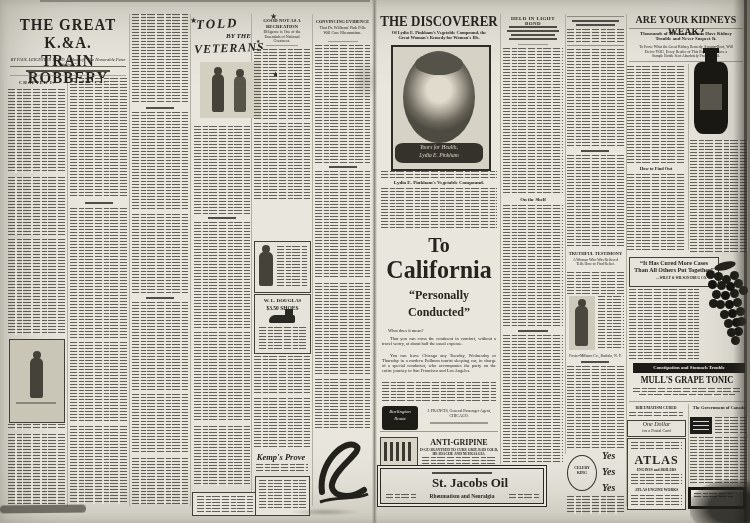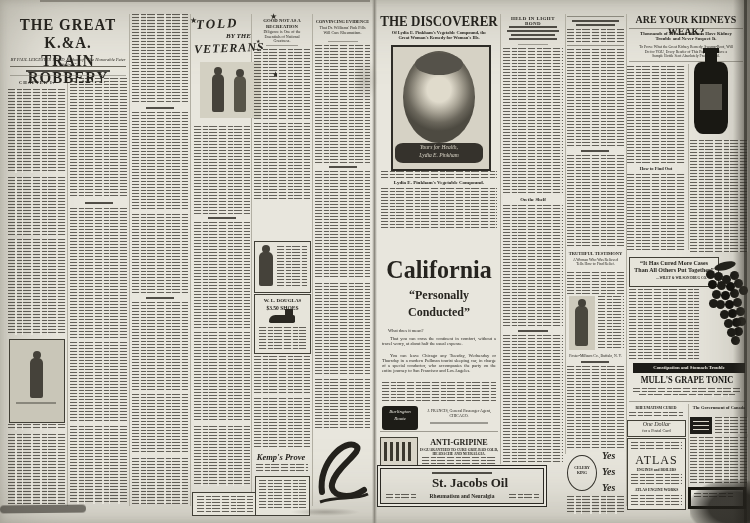--- a/index.html
+++ b/index.html
@@ -161,20 +161,21 @@
     <div class="c ctr" style="left:2px;top:96px;width:88px;height:20px;background:#35322c;color:#ded9ca;
          font-style:italic;font-size:5.5px;line-height:8px;border-radius:8px/6px">
       <div>Yours for Health,</div>
       <div>Lydia E. Pinkham</div>
     </div>
   </div>
   <div class="c gk" style="left:381px;top:171px;width:116px;height:7px"></div>
   <div class="c ctr" style="left:381px;top:180px;width:116px;font-size:5px;font-weight:bold">Lydia E. Pinkham's Vegetable Compound.</div>
   <div class="c gk" style="left:381px;top:188px;width:116px;height:42px"></div>
 
+  <div class="c ctr" style="left:380px;top:234px;width:118px;font-size:20px;font-weight:bold">To</div>
   <div class="c ctr" style="left:378px;top:256px;width:122px;font-size:24px;font-weight:bold;transform:scaleY(1.08)">California</div>
   <div class="c ctr" style="left:380px;top:288px;width:118px;font-size:12px;font-weight:bold">“Personally</div>
   <div class="c ctr" style="left:380px;top:305px;width:118px;font-size:12px;font-weight:bold">Conducted”</div>
   <div class="c" style="left:388px;top:328px;width:106px;font-size:4.5px">What does it mean?</div>
   <div class="c" style="left:382px;top:336px;width:114px;font-size:4.5px;line-height:5px;text-align:justify;text-indent:8px">That you can cross the continent in comfort, without a travel worry, at about half the usual expense.</div>
   <div class="c" style="left:382px;top:353px;width:114px;font-size:4.5px;line-height:5px;text-align:justify;text-indent:8px">You can leave Chicago any Tuesday, Wednesday or Thursday in a modern Pullman tourist sleeping car, in charge of a special conductor, who accompanies the party on the entire journey to San Francisco and Los Angeles.</div>
   <div class="c gk" style="left:382px;top:382px;width:114px;height:20px"></div>
   <div class="c ctr" style="left:382px;top:406px;width:36px;height:24px;background:#1d1c17;color:#e8e6dd;
        font-style:italic;font-size:5px;line-height:11px;border-radius:3px">
     <div>Burlington</div>
@@ -284,21 +285,21 @@
   <div class="rh" style="left:629px;top:401px;width:116px;opacity:.6"></div>
 
   <div class="c ctr" style="left:627px;top:406px;width:58px;font-size:3.8px;font-weight:bold">RHEUMATISM CURED</div>
   <div class="c gk" style="left:629px;top:412px;width:54px;height:6px"></div>
   <div class="box ctr" style="left:627px;top:420px;width:57px;height:15px">
     <div style="font-size:6px;font-style:italic;line-height:7px">One Dollar</div>
     <div style="font-size:4.2px;line-height:5px">for a Postal Card</div>
   </div>
   <div class="box" style="left:627px;top:438px;width:57px;height:70px">
     <div class="c gk" style="left:3px;top:3px;width:51px;height:9px"></div>
-    <div class="c ctr" style="left:0;top:14px;width:57px;font-size:12px;font-weight:normal;letter-spacing:1px">ATLAS</div>
+    <div class="c ctr" style="left:0;top:14px;width:57px;font-size:12px;font-weight:bold;letter-spacing:1px">ATLAS</div>
     <div class="c ctr" style="left:0;top:29px;width:57px;font-size:3.6px;font-weight:bold">ENGINES and BOILERS</div>
     <div class="c gk" style="left:3px;top:35px;width:51px;height:12px"></div>
     <div class="c ctr" style="left:0;top:49px;width:57px;font-size:3.8px;font-weight:bold">ATLAS ENGINE WORKS</div>
     <div class="c gk" style="left:3px;top:56px;width:51px;height:10px"></div>
   </div>
   <div class="c ctr" style="left:690px;top:405px;width:58px;font-size:4.4px;font-weight:bold;line-height:5px">The Government of Canada</div>
   <div class="c" style="left:690px;top:417px;width:22px;height:17px;background:#1e1d19">
     <div class="c" style="left:3px;top:4px;width:16px;height:1px;background:#d9d6c9"></div>
     <div class="c" style="left:3px;top:8px;width:16px;height:1px;background:#d9d6c9"></div>
     <div class="c" style="left:3px;top:12px;width:16px;height:1px;background:#d9d6c9"></div>

